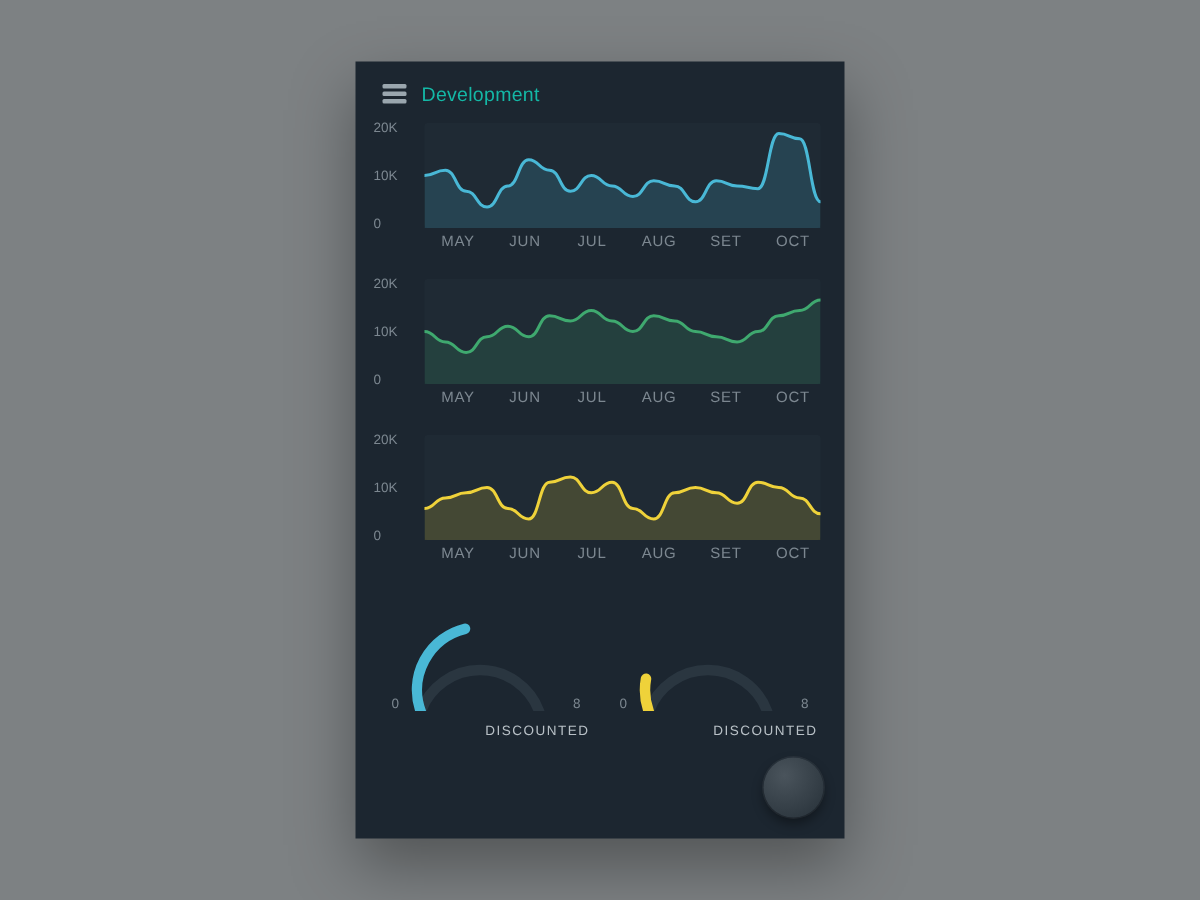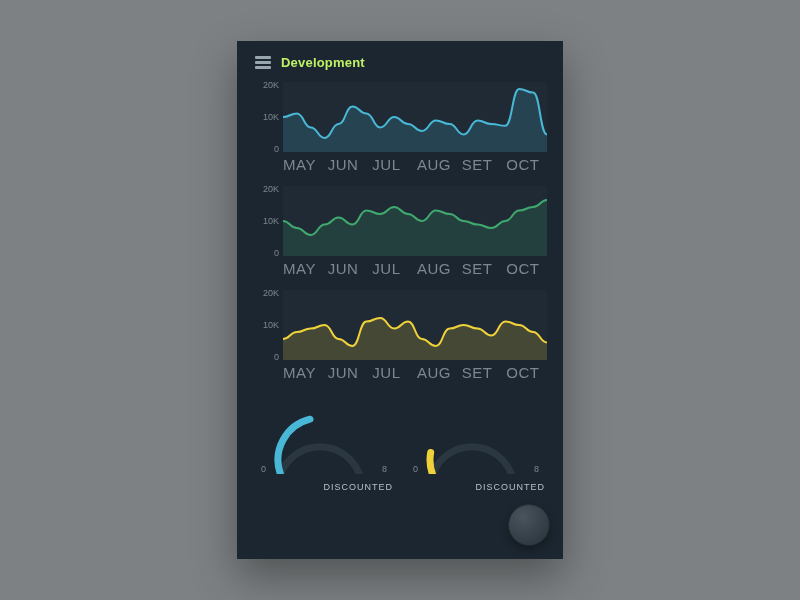--- a/index.html
+++ b/index.html
@@ -1,30 +1,30 @@
 <!DOCTYPE html>
 <html><head>
 <meta charset="utf-8">
 <style>
   html,body{margin:0;padding:0;width:800px;height:600px;background:#7d8183;font-family:-apple-system,BlinkMacSystemFont,"Segoe UI",Arial,sans-serif;overflow:hidden}
   .phone{position:absolute;left:237px;top:41px;width:326px;height:518px;background:#1c2630;box-shadow:0 18px 40px rgba(0,0,0,.35)}
   .section-head{display:flex;align-items:center;gap:10px;padding:14px 18px 6px 18px}
-  .section-head .title{color:#bef264;font-weight:700;font-size:13px;letter-spacing:.2px}
+  .section-head .title{color:#14b8a6;font-weight:400;font-size:13px;letter-spacing:.2px}
   .ico-list,.ico-dots{width:16px;height:14px;position:relative}
   .ico-list span{position:absolute;left:0;width:16px;height:3px;background:#9aa6ae;border-radius:1px}
   .ico-list span:nth-child(1){top:0}.ico-list span:nth-child(2){top:5px}.ico-list span:nth-child(3){top:10px}
   .ico-dots span{position:absolute;width:5px;height:5px;background:#9aa6ae;border-radius:2px}
   .ico-dots span:nth-child(1){left:0;top:0}.ico-dots span:nth-child(2){left:8px;top:0}
   .ico-dots span:nth-child(3){left:0;top:8px}.ico-dots span:nth-child(4){left:8px;top:8px}
   .chart{position:relative;margin:6px 12px 2px 12px;height:98px}
   .chart svg{position:absolute;left:34px;top:0;width:264px;height:70px}
   .plot-bg{position:absolute;left:34px;top:0;width:264px;height:70px;background:#1f2a34;border-radius:2px}
-  .ytick{position:absolute;left:0;width:30px;text-align:right;color:#7c8790;font-size:9px}
+  .ytick{position:absolute;left:0;width:30px;color:#7c8790;font-size:9px}
   .xticks{position:absolute;left:34px;right:0;top:74px;display:flex}
-  .xticks span{flex:1;color:#7c8790;font-size:15px;letter-spacing:.5px}
+  .xticks span{flex:1;text-align:center;color:#7c8790;font-size:10px;letter-spacing:.5px}
   .gauges{display:flex;gap:14px;padding:10px 18px 0 18px}
   .gauge{flex:1;position:relative;height:108px}
   .gauge svg{position:absolute;left:0;top:4px;width:130px;height:70px}
   .gauge .g0{position:absolute;left:6px;top:64px;color:#7c8790;font-size:9px}
   .gauge .g8{position:absolute;right:6px;top:64px;color:#7c8790;font-size:9px}
   .gauge .lbl{position:absolute;left:0;right:0;top:82px;text-align:right;color:#b8c0c6;font-size:9px;letter-spacing:1px}
   .fab{position:absolute;right:14px;bottom:14px;width:40px;height:40px;border-radius:50%;
        background:radial-gradient(circle at 35% 30%,#4a545c,#263038);box-shadow:0 0 0 1px rgba(255,255,255,.06),0 4px 8px rgba(0,0,0,.4)}
 </style>
 </head>

